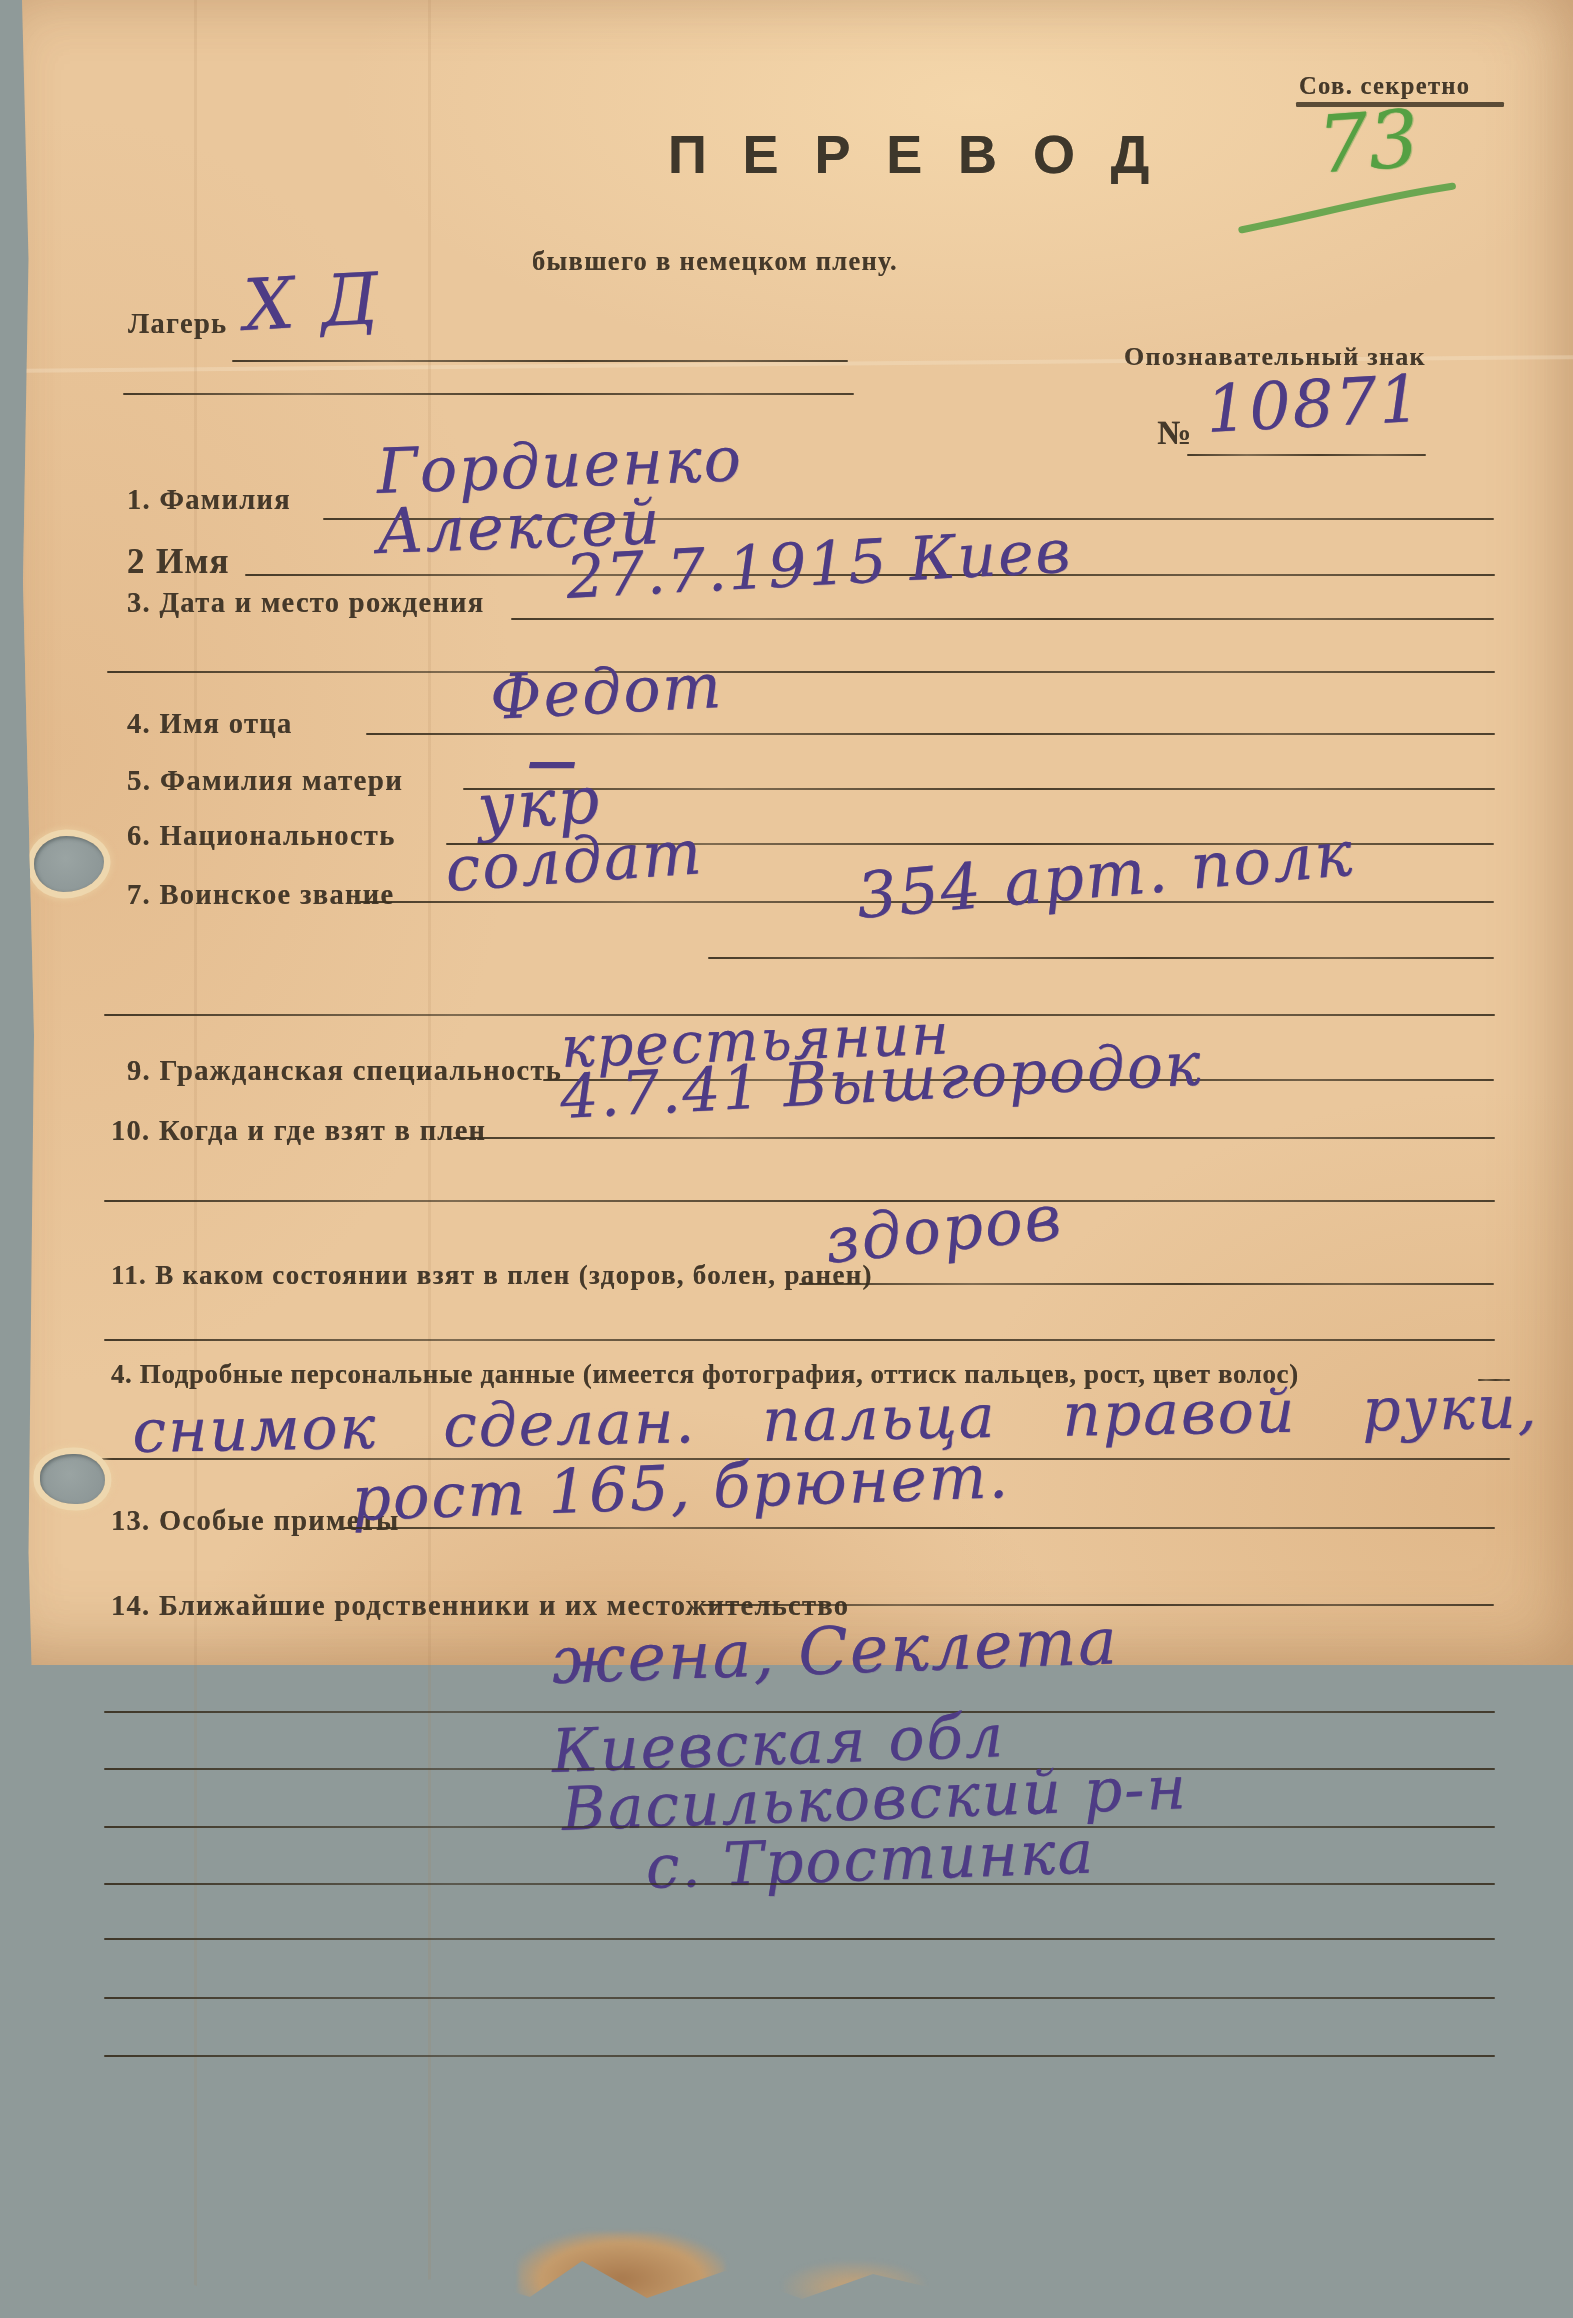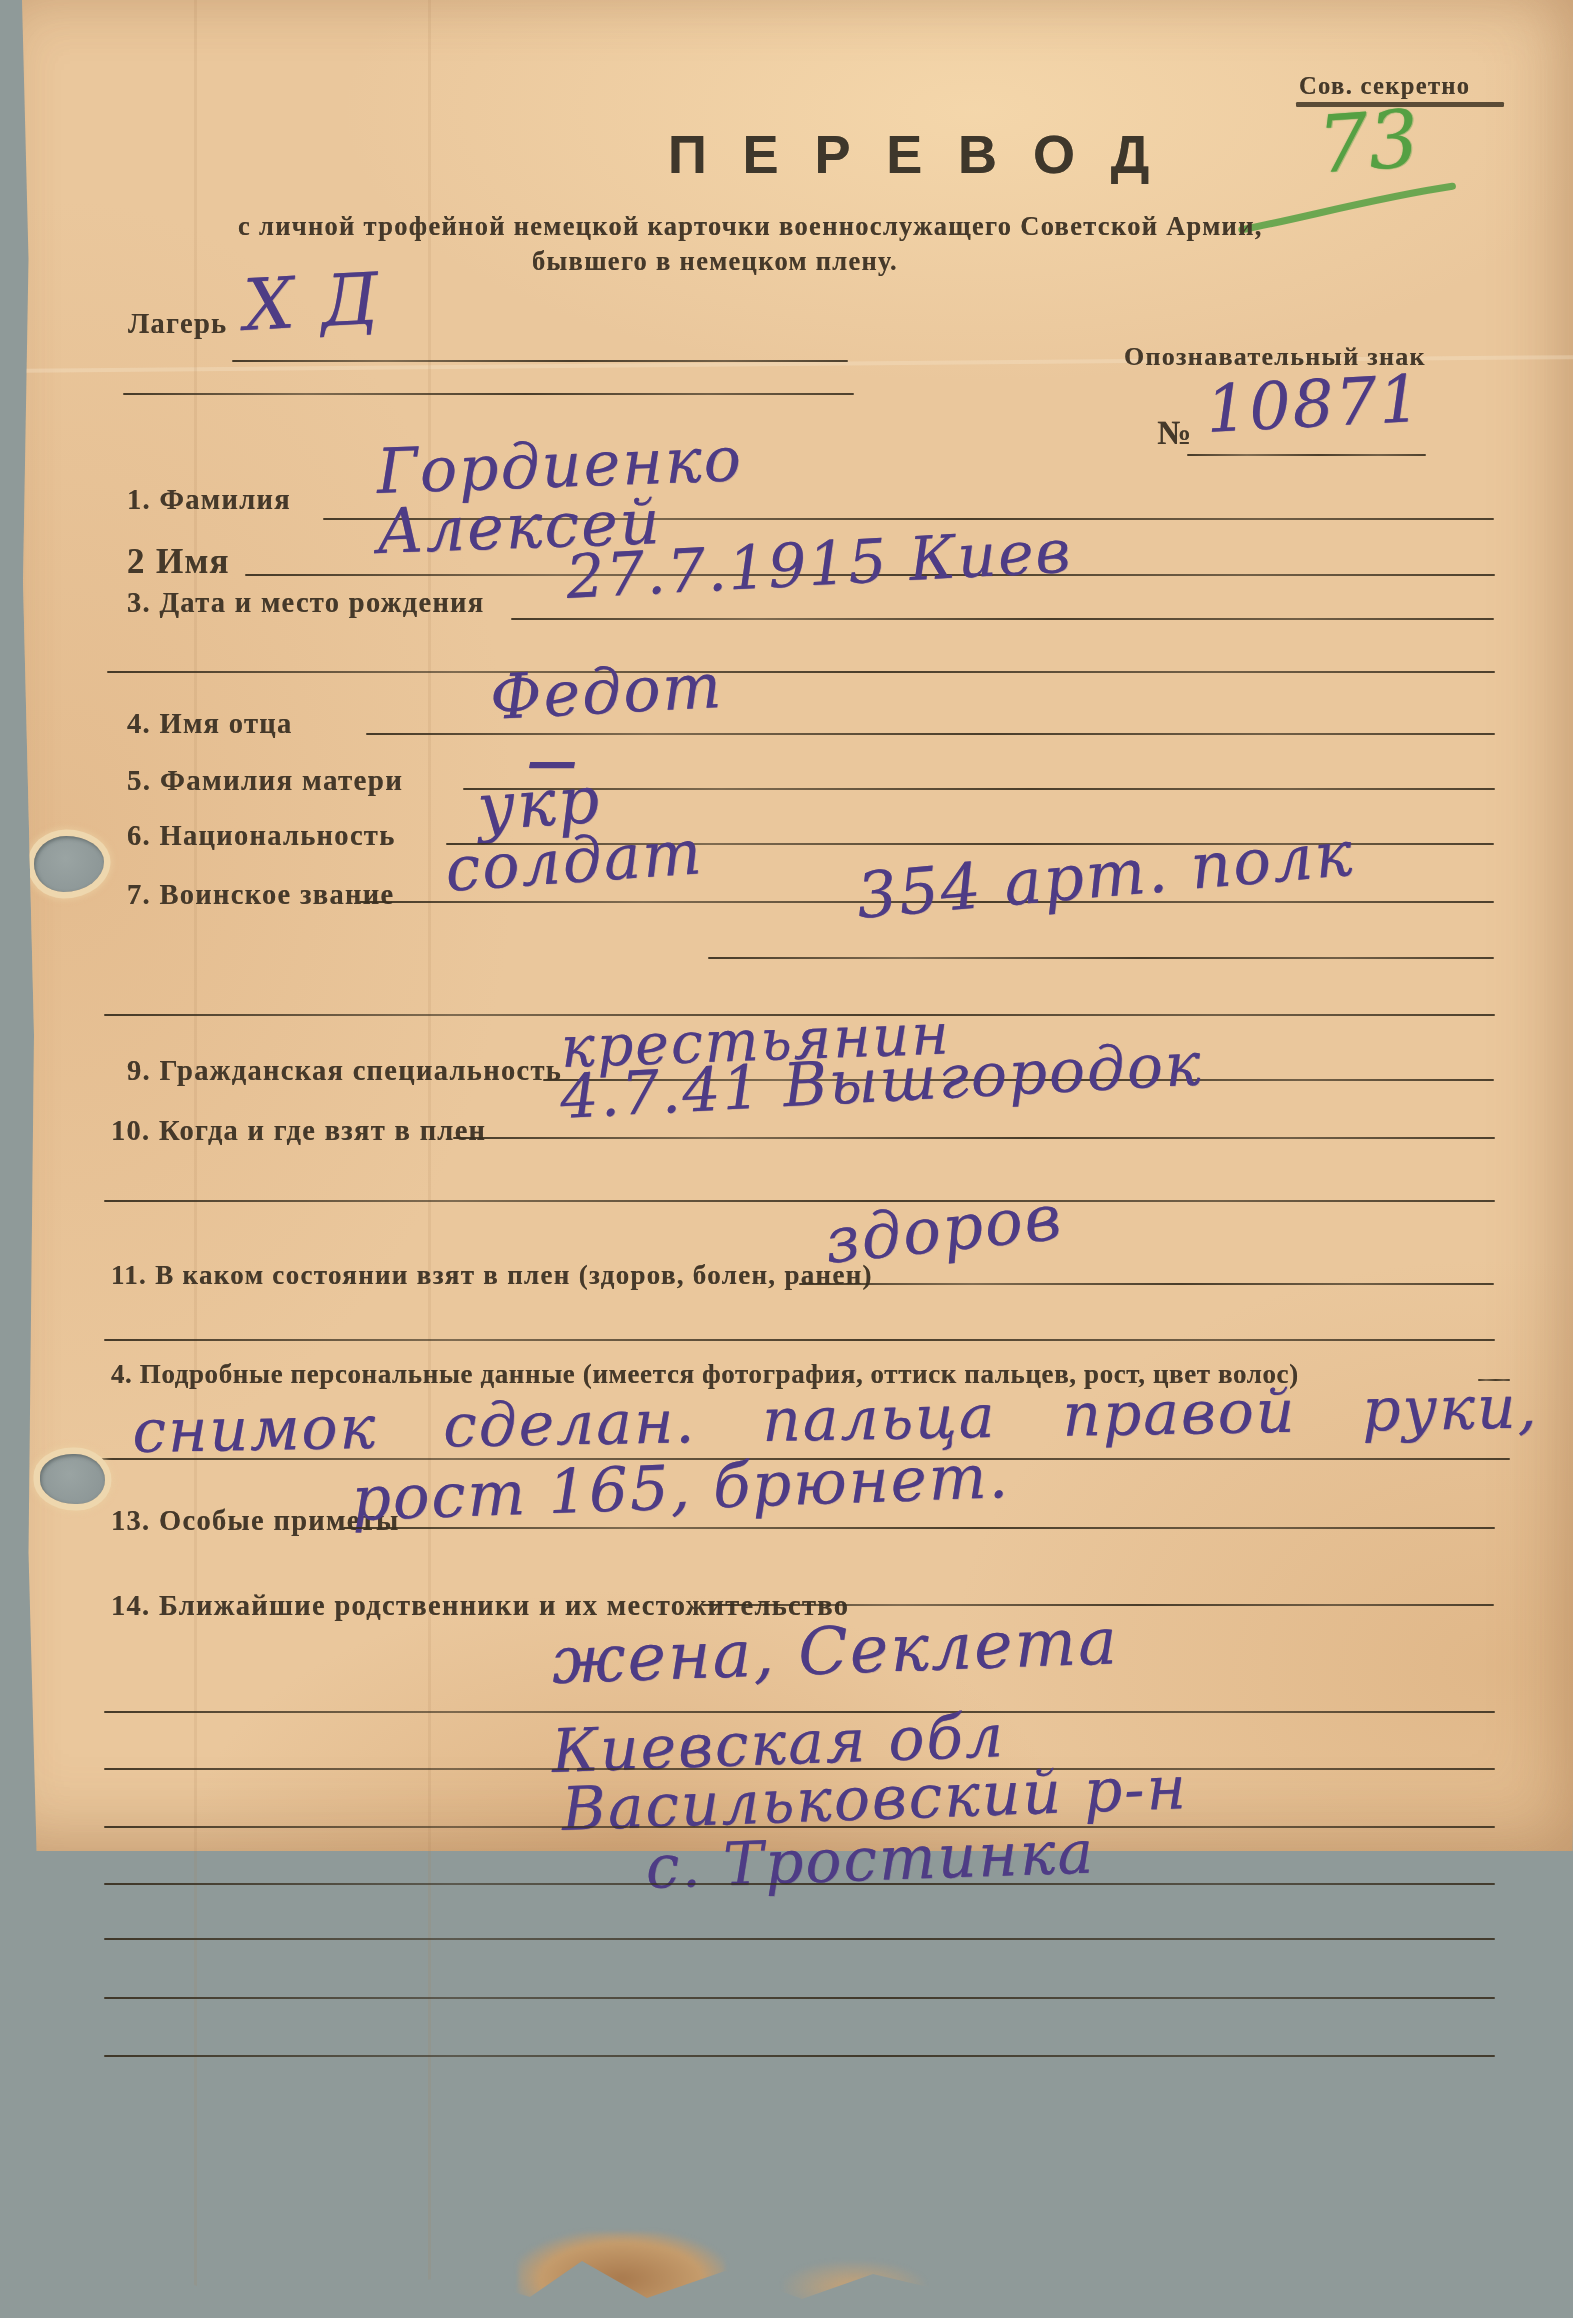--- a/index.html
+++ b/index.html
@@ -4,21 +4,21 @@
 <style>
   html,body{margin:0;padding:0;}
   body{
     width:1573px;height:2319px;
     background:#8f9a99;
     font-family:"Liberation Serif", serif;
     position:relative;
     overflow:hidden;
   }
   #paper{
-    position:absolute;left:0;top:0;width:1573px;height:1851px;
+    position:absolute;left:0;top:0;width:1573px;height:1665px;
     background:
       radial-gradient(906px 388px at 62% 6%, rgba(245,216,172,.9), rgba(245,216,172,0) 70%),
       radial-gradient(647px 906px at 4% 45%, rgba(222,178,131,.55), rgba(222,178,131,0) 70%),
       radial-gradient(776px 582px at 95% 90%, rgba(214,168,118,.5), rgba(214,168,118,0) 70%),
       radial-gradient(582px 323px at 40% 99%, rgba(209,160,110,.45), rgba(209,160,110,0) 75%),
       #eac79c;
     box-shadow: inset 0 0 58px rgba(150,100,60,.28), inset -16px -22.6px 71px rgba(140,95,55,.22);
     clip-path: polygon(
       22px 0, 1573px 0, 1573px 1811px, 1569px 2070px, 1564px 2251px,
       1553px 2290px, 1488px 2276px, 1384px 2293px, 1281px 2277px, 1164px 2295px,
@@ -70,21 +70,20 @@
   <div class="typed" style="left:1299px;top:72px;font-size:24.6px">Сов. секретно</div>
   <div class="rule thick" style="left:1296px;top:102px;width:208px"></div>
 
   <div class="green-hw" style="left:1318px;top:96px;font-size:79px;transform:rotate(-4deg)">73</div>
   <svg style="left:1229px;top:168px" width="246" height="78" viewBox="0 0 380 120">
     <path d="M 20 95 C 110 78, 230 45, 345 28" stroke="#55a043" stroke-width="11" fill="none" stroke-linecap="round" opacity="0.85"></path>
   </svg>
 
   <div id="title" class="typed" style="left:668px;top:123px">П Е Р Е В О Д</div>
 
-  <div class="typed" style="left:238px;top:211px;font-size:26.5px">с личной трофейной немецкой карточки военнослужащего Советской Армии,</div>
   <div class="typed" style="left:532px;top:246px;font-size:26.5px">бывшего в немецком  плену.</div>
 
   <div class="typed" style="left:128px;top:308px;font-size:28.5px">Лагерь</div>
   <div class="hw" style="left:246px;top:264px;font-size:71px;transform:rotate(-3deg)">Х Д</div>
   <div class="rule" style="left:232px;top:360px;width:616px"></div>
   <div class="rule" style="left:123px;top:393px;width:731px"></div>
 
   <div class="typed" style="left:1124px;top:342px;font-size:26px">Опознавательный знак</div>
   <div class="typed" style="left:1157px;top:414px;font-size:34px">№</div>
   <div class="hw" style="left:1208px;top:372px;font-size:65px;transform:rotate(-3deg)">10871</div>

